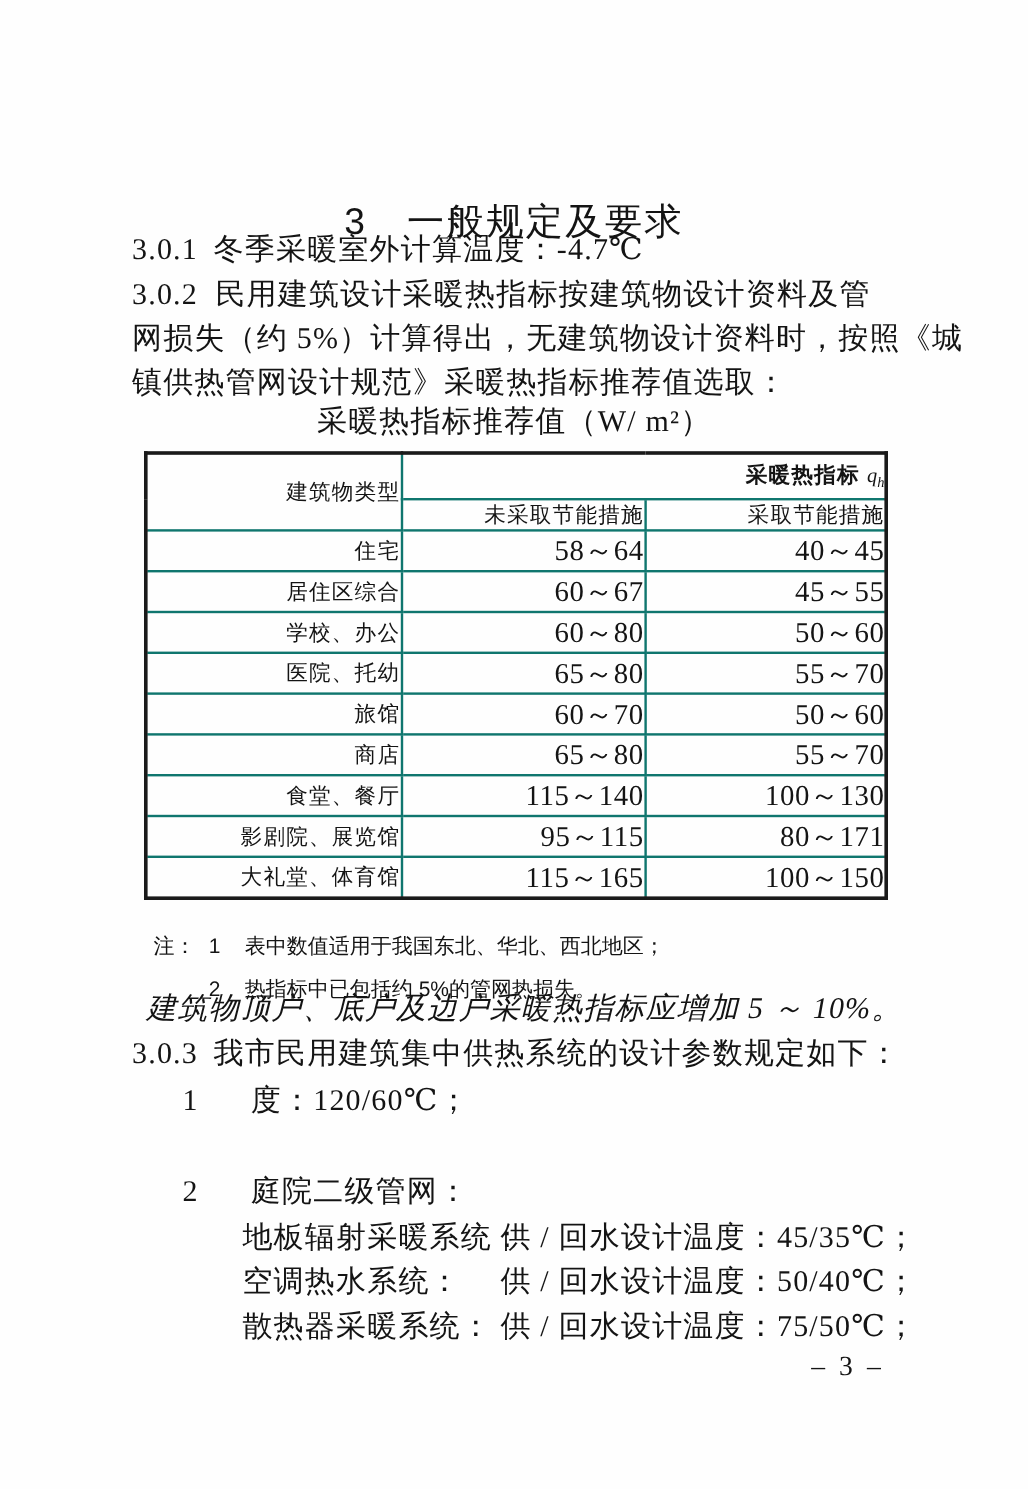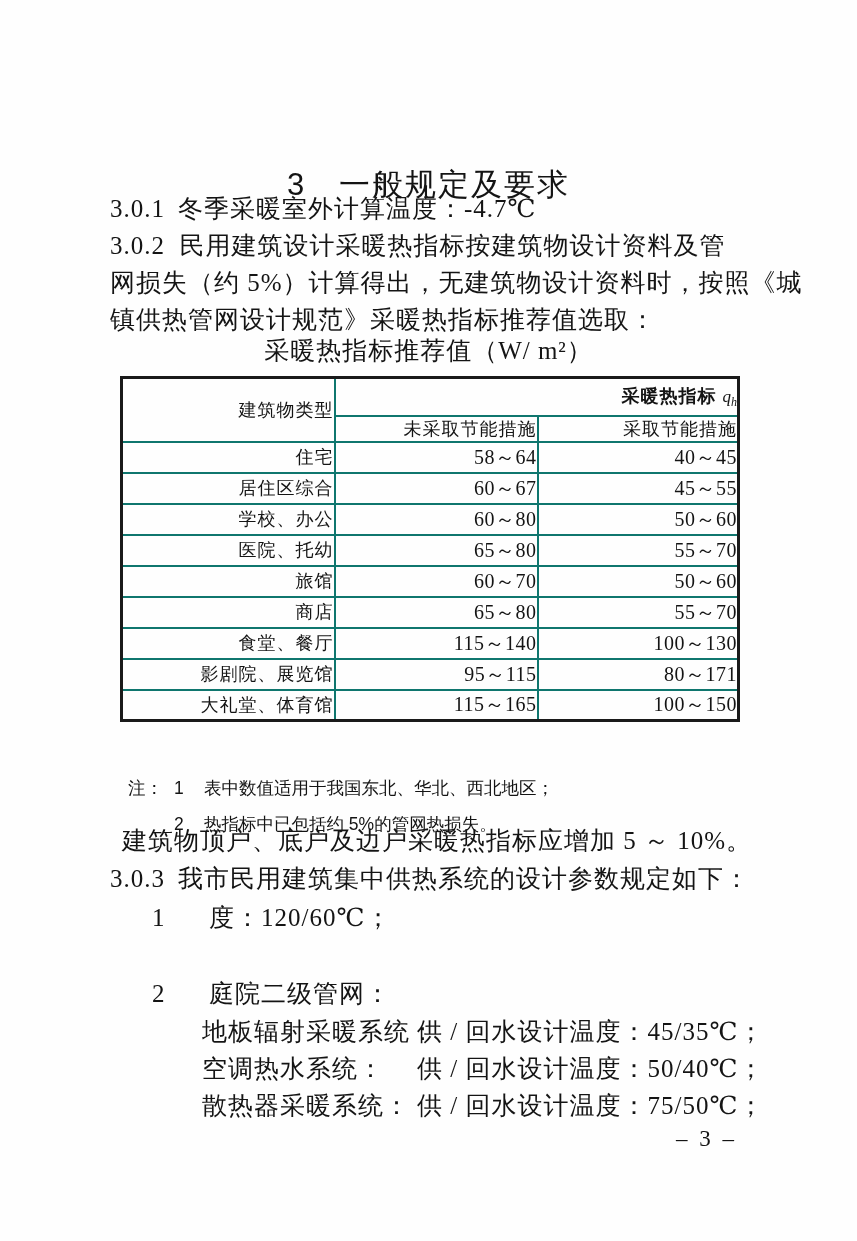--- a/index.html
+++ b/index.html
@@ -33,28 +33,28 @@
   }
   table.heat td,table.heat th{
     border:2px solid #0f766e;text-align:right;vertical-align:middle;
     padding:0;font-weight:normal;
   }
   .th-cn{font-family:"Liberation Sans","DejaVu Sans",sans-serif;font-weight:bold;font-size:18px;letter-spacing:1px;}
   .h1row{height:38px;}
   .h2row{height:22px;}
   table.heat tbody tr{height:31px;}
   .cell-type{font-family:"Liberation Sans","DejaVu Sans",sans-serif;font-weight:bold;font-size:18px;letter-spacing:1px;}
-  .cell-val{font-size:20px;letter-spacing:0.5px;}
+  .cell-val{font-size:24px;letter-spacing:0.5px;}
   .qvar{font-style:italic;font-family:"Liberation Serif","DejaVu Serif",serif;font-weight:normal;font-size:17px;}
   .qsub{font-size:12px;vertical-align:-4px;font-weight:normal;}
   .notes{top:752px;left:128px;font-size:17.5px;line-height:36px;}
   .note-row{display:flex;}
   .note-prefix{display:inline-block;width:46px;}
   .note-num{display:inline-block;width:30px;}
-  .tail{top:822px;left:122px;}
+  .tail{top:822px;left:122px;font-style:italic;}
   .s303{top:860px;left:110px;}
   .item{left:152px;display:flex;}
   .item-1{top:899px;}
   .item-2{top:975px;}
   .item-num{display:inline-block;width:57px;flex:none;}
   .item-lines{line-height:38px;}
   .subsys{top:1013px;left:202px;line-height:37px;}
   .sub-row{display:flex;}
   .sub-name{display:inline-block;width:215px;flex:none;}
   .page-num{top:1126px;right:120px;font-size:23px;letter-spacing:3px;}

